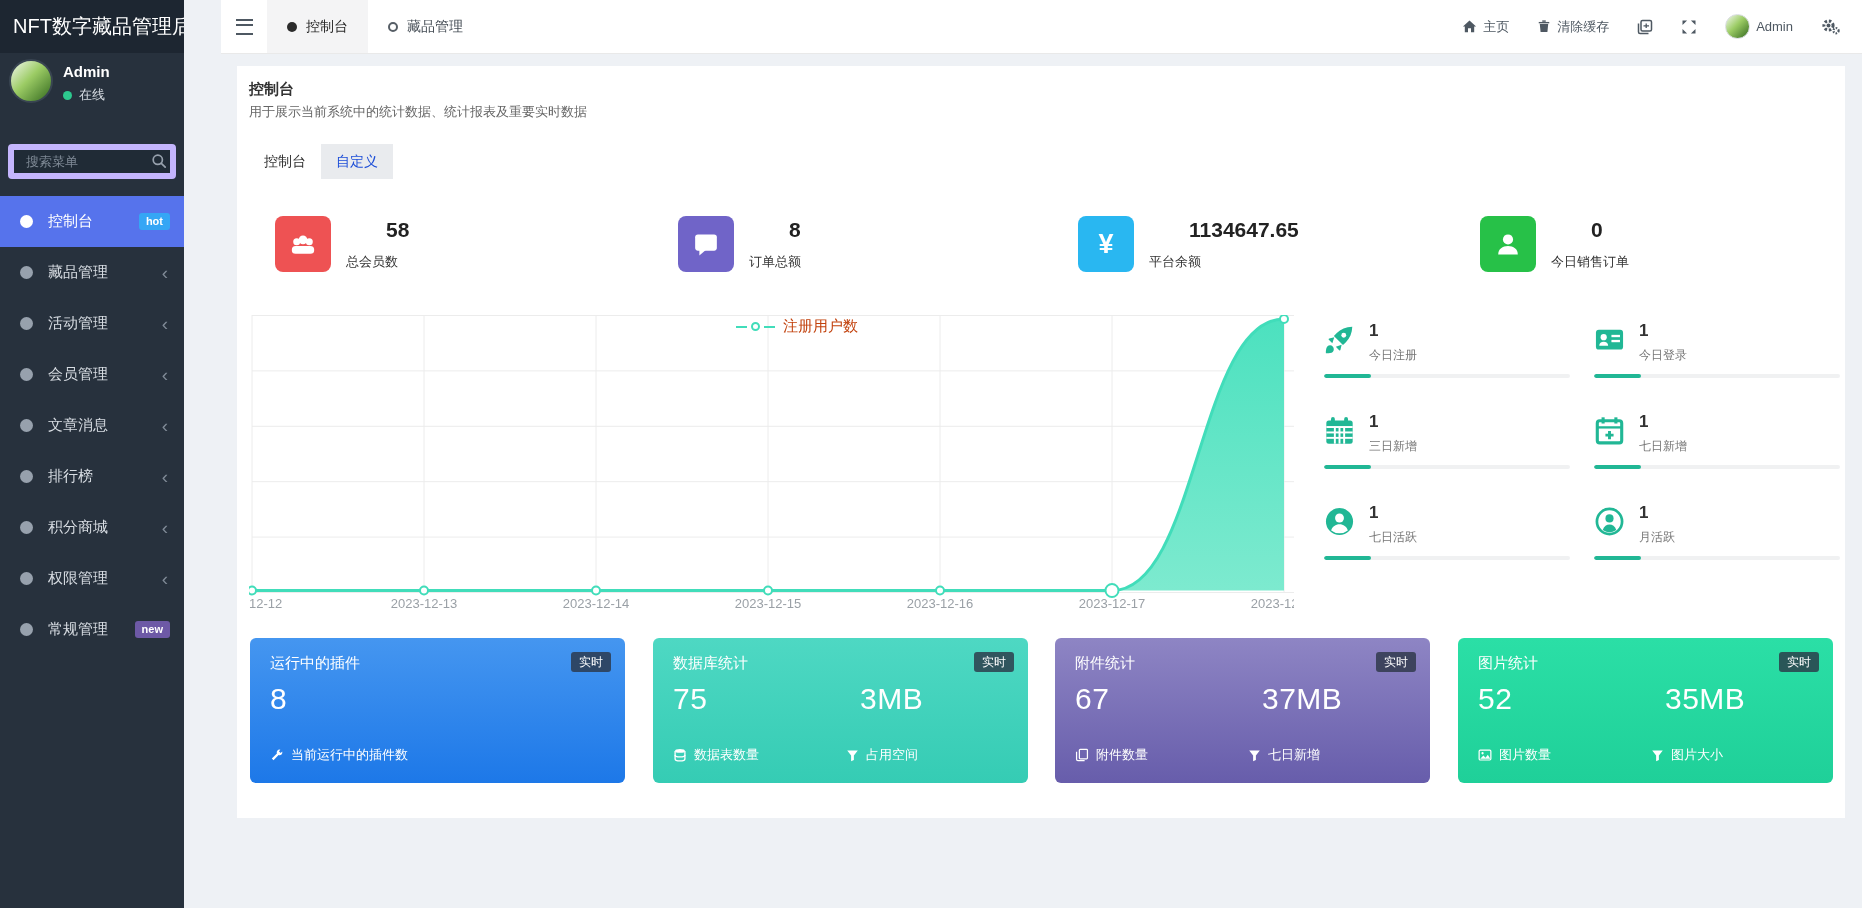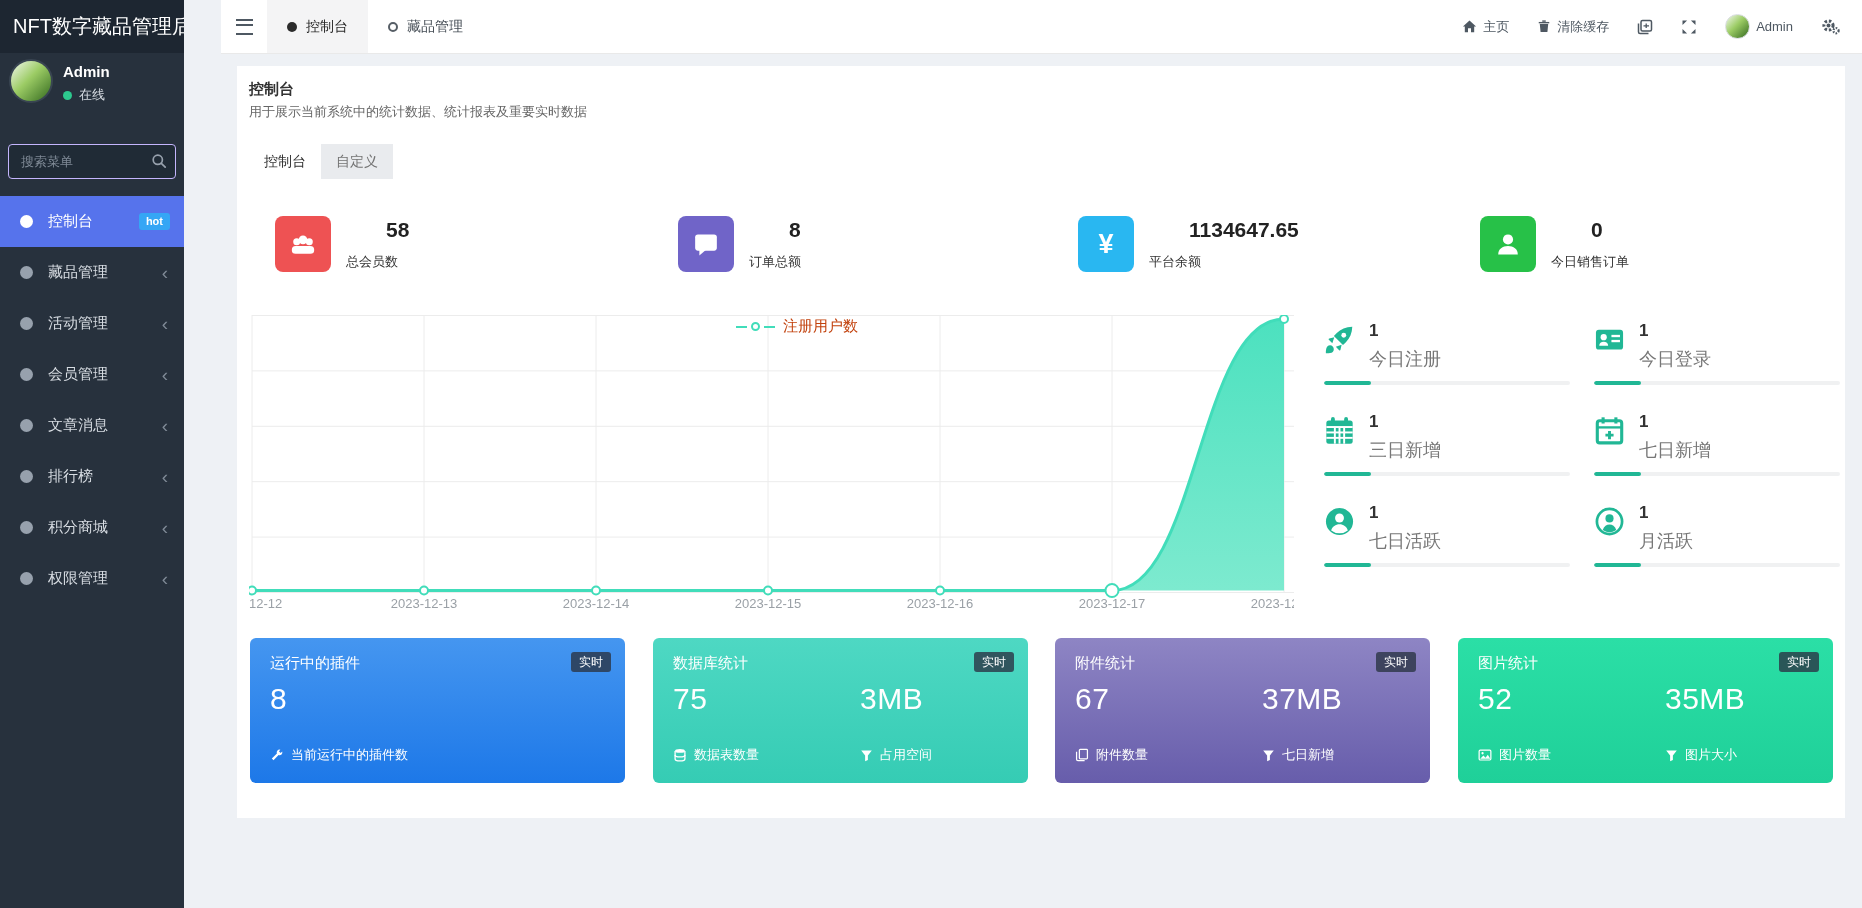--- a/index.html
+++ b/index.html
@@ -9,21 +9,21 @@
   
   .sidebar{position:absolute;left:0;top:0;width:184px;height:908px;background:#27313d;}
   .logo{height:53px;line-height:53px;background:#1d2631;color:#fff;font-size:20px;padding-left:13px;white-space:nowrap;overflow:hidden;}
   .user-panel{position:relative;height:68px;}
   .avatar{position:absolute;left:9px;top:6px;width:44px;height:44px;border-radius:50%;
           background:linear-gradient(135deg,#f4f9f0 0%,#9ccc65 45%,#33691e 100%);border:2px solid #394552;box-sizing:border-box;}
   .user-name{position:absolute;left:63px;top:10px;color:#fff;font-size:15px;font-weight:bold;}
   .user-status{position:absolute;left:63px;top:33px;display:flex;align-items:center;gap:7px;color:#d8dde3;font-size:13px;}
   .status-dot{width:9px;height:9px;border-radius:50%;background:#2dc98e;}
   .search-box{position:relative;margin:23px 8px 0 8px;}
-  .search-box input{width:100%;box-sizing:border-box;height:35px;background:#202b36;border:1px solid #c4b5fd;border-radius:4px;
+  .search-box input{width:100%;box-sizing:border-box;height:35px;background:#202b36;border:6px solid #c4b5fd;border-radius:4px;
                     color:#cfd6dd;font-size:13px;padding:0 32px 0 12px;outline:none;font-family:inherit;}
   .search-box input::placeholder{color:#7f8a96;}
   .search-icon{position:absolute;right:9px;top:9px;width:16px;height:16px;}
   .menu{margin-top:17px;}
   .menu-item{position:relative;height:51px;display:flex;align-items:center;padding:0 14px 0 20px;cursor:pointer;}
   .menu-item .mi-dot{width:13px;height:13px;border-radius:50%;background:#97a1ad;margin-right:15px;flex:none;}
   .menu-item .mi-label{color:#d8dde3;font-size:15px;flex:1;}
   .menu-item.active{background:#5673ec;}
   .menu-item.active .mi-dot{background:#fff;}
   .menu-item.active .mi-label{color:#fff;}
@@ -48,21 +48,21 @@
   .tb-item svg{display:block;}
   .tb-avatar{width:25px;height:25px;border-radius:50%;background:linear-gradient(135deg,#f4f9f0 0%,#9ccc65 45%,#33691e 100%);border:1px solid #d9dde1;box-sizing:border-box;}
 
   
   .panel{position:absolute;left:237px;top:66px;width:1608px;height:752px;background:#fff;}
   .panel-title{position:absolute;left:12px;top:14px;font-size:15px;font-weight:bold;color:#333;}
   .panel-sub{position:absolute;left:12px;top:37px;font-size:13px;color:#666;}
   .ptabs{position:absolute;left:12px;top:78px;display:flex;}
   .ptab{height:35px;display:flex;align-items:center;padding:0 15px;font-size:14px;cursor:pointer;}
   .ptab.active{background:#fff;color:#333;}
-  .ptab.inactive{background:#e9ebee;color:#737373;}
+  .ptab.inactive{background:#e9ebee;color:#1d4ed8;}
 
   
   .stat{position:absolute;top:150px;display:flex;gap:15px;}
   .stat-icon{width:56px;height:56px;border-radius:8px;display:flex;align-items:center;justify-content:center;flex:none;}
   .stat-value{font-size:21px;font-weight:bold;color:#222;margin-top:2px;margin-left:40px;}
   .stat-label{font-size:13px;color:#333;margin-top:11px;}
   .yen-glyph{color:#fff;font-size:27px;font-weight:bold;line-height:1;}
 
   
   .chart-wrap{position:absolute;left:12px;top:249px;width:1045px;height:300px;overflow:hidden;}
@@ -71,32 +71,32 @@
   .leg-ring{width:9px;height:9px;border:2px solid #41ddba;border-radius:50%;background:#fff;box-sizing:border-box;}
   .leg-text{font-size:15px;color:#c2410c;margin-left:4px;}
 
   
   .mini-grid{position:absolute;left:1087px;top:251px;width:516px;display:grid;grid-template-columns:246px 246px;column-gap:24px;grid-auto-rows:91px;}
   .mini-cell{display:flex;flex-direction:column;padding-top:4px;box-sizing:border-box;}
   .mini-main{display:flex;gap:14px;}
   .mini-icon{width:31px;height:31px;margin-top:3px;flex:none;}
   .mini-icon svg{width:100%;height:100%;display:block;}
   .mini-value{font-size:17px;font-weight:bold;color:#333;line-height:20px;}
-  .mini-label{font-size:18px;color:#777;margin-top:6px;}
+  .mini-label{font-size:12px;color:#777;margin-top:6px;}
   .mini-bar{margin-top:10px;height:4px;background:#f0f1f2;border-radius:2px;overflow:hidden;}
   .mini-bar-fill{height:100%;background:#21b795;border-radius:2px;}
 
   
   .bcard{position:absolute;top:572px;width:375px;height:145px;border-radius:6px;color:#fff;box-sizing:border-box;padding:16px 20px;}
   .bcard-title{font-size:15px;}
   .badge-rt{position:absolute;top:14px;right:14px;background:rgba(43,53,69,.8);border-radius:3px;font-size:12px;padding:4px 8px;line-height:1;}
   .bcard-val{position:absolute;top:44px;font-size:30px;font-weight:400;letter-spacing:.5px;}
   .bcard-val.v1{left:20px;} .bcard-val.v2{left:207px;}
   .bcard-label{position:absolute;top:108px;font-size:13px;display:flex;align-items:center;gap:7px;}
-  .bcard-label.l1{left:20px;text-align:center;} .bcard-label.l2{left:207px;}
+  .bcard-label.l1{left:20px;text-align:center;} .bcard-label.l2{left:193px;}
   .bcard-label svg{display:block;}
 </style>
 </head>
 <body>
 
 <div class="app">
 
   <aside class="sidebar">
     <div class="logo">NFT数字藏品管理后台</div>
 
@@ -150,20 +150,25 @@
       </div>
       <div class="menu-item">
         <span class="mi-dot"></span>
         <span class="mi-label">积分商城</span>
         <span class="chev">‹</span>
       </div>
       <div class="menu-item">
         <span class="mi-dot"></span>
         <span class="mi-label">权限管理</span>
         <span class="chev">‹</span>
+      </div>
+      <div class="menu-item">
+        <span class="mi-dot"></span>
+        <span class="mi-label">常规管理</span>
+        <span class="badge badge-new">new</span>
       </div>
     </nav>
   </aside>
 
   <header class="topbar">
     <div class="hamburger">
         <span></span>
       </div>
     <div class="tb-tab active">
       <span class="tb-dot"></span>

